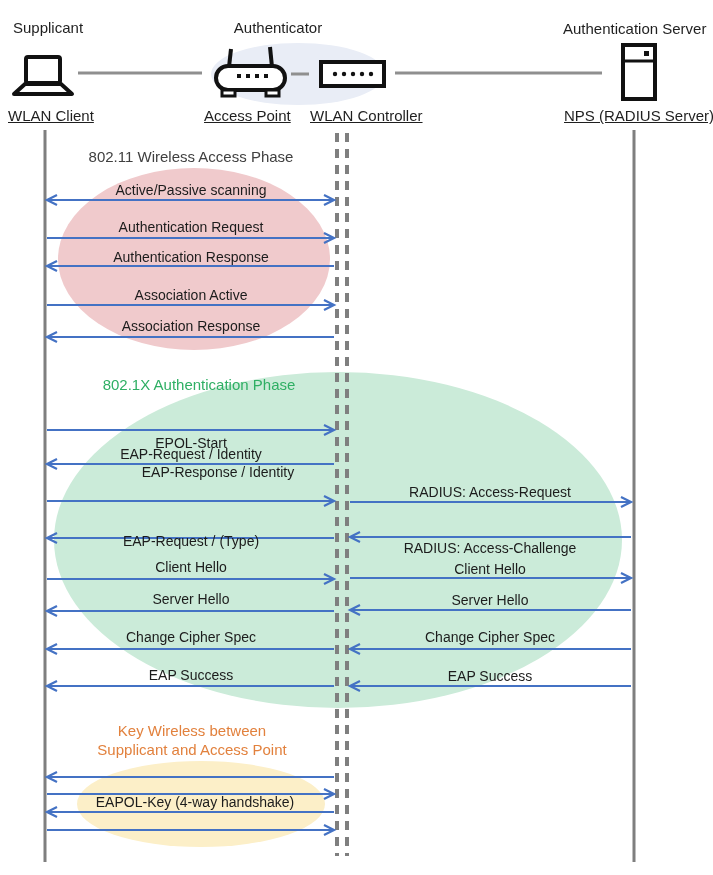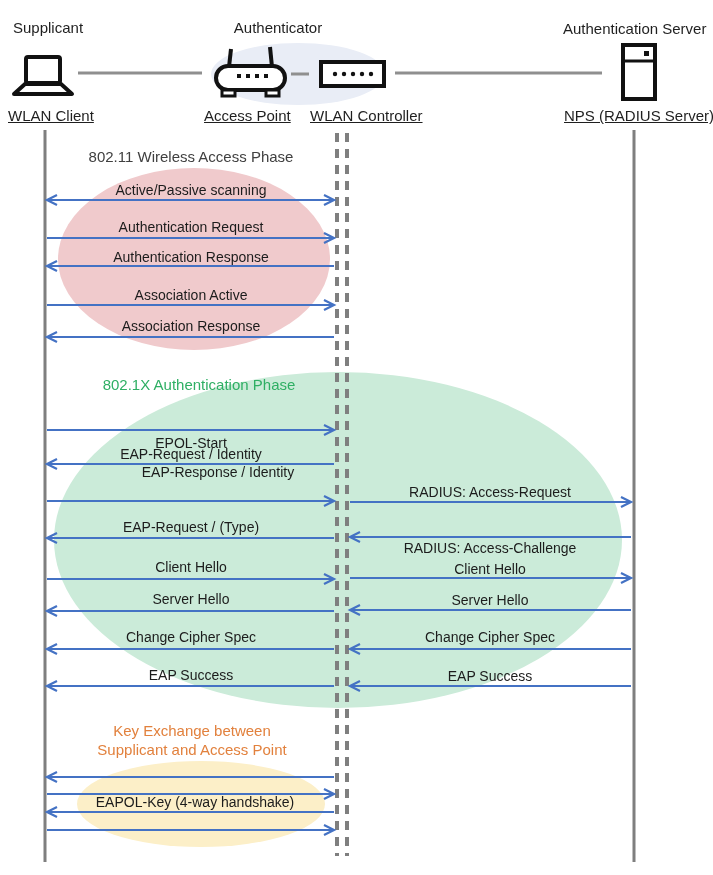--- a/index.html
+++ b/index.html
@@ -127,30 +127,30 @@
   <div class="abs msg-label" style="left:191px;top:219px;">Authentication Request</div>
   <div class="abs msg-label" style="left:191px;top:249px;">Authentication Response</div>
   <div class="abs msg-label" style="left:191px;top:287px;">Association Active</div>
   <div class="abs msg-label" style="left:191px;top:318px;">Association Response</div>
 
   <div class="abs phase-title title-p2" style="left:199px;top:375px;">802.1X Authentication Phase</div>
   <div class="abs msg-label" style="left:191px;top:405px;margin-top:30px;">EPOL-Start</div>
   <div class="abs msg-label" style="left:191px;top:446px;">EAP-Request / Identity</div>
   <div class="abs msg-label" style="left:191px;top:464px;margin-left:27px;">EAP-Response / Identity</div>
   <div class="abs msg-label" style="left:490px;top:484px;">RADIUS: Access-Request</div>
-  <div class="abs msg-label" style="left:191px;top:519px;">EAP-Request / (Type)</div>
+  <div class="abs msg-label" style="left:191px;top:533px;">EAP-Request / (Type)</div>
   <div class="abs msg-label" style="left:490px;top:540px;">RADIUS: Access-Challenge</div>
   <div class="abs msg-label" style="left:191px;top:559px;">Client Hello</div>
   <div class="abs msg-label" style="left:490px;top:561px;">Client Hello</div>
   <div class="abs msg-label" style="left:191px;top:591px;">Server Hello</div>
   <div class="abs msg-label" style="left:490px;top:592px;">Server Hello</div>
   <div class="abs msg-label" style="left:191px;top:629px;">Change Cipher Spec</div>
   <div class="abs msg-label" style="left:490px;top:629px;">Change Cipher Spec</div>
   <div class="abs msg-label" style="left:191px;top:667px;">EAP Success</div>
   <div class="abs msg-label" style="left:490px;top:668px;">EAP Success</div>
 
   <div class="abs phase-title title-p3" style="left:192px;top:721px;">
-    <div>Key Exchange between</div>
+    <div>Key Wireless between</div>
     <div>Supplicant and Access Point</div>
   </div>
   <div class="abs msg-label" style="left:195px;top:794px;">EAPOL-Key (4-way handshake)</div>
 
 </div>
 
 </body></html>

